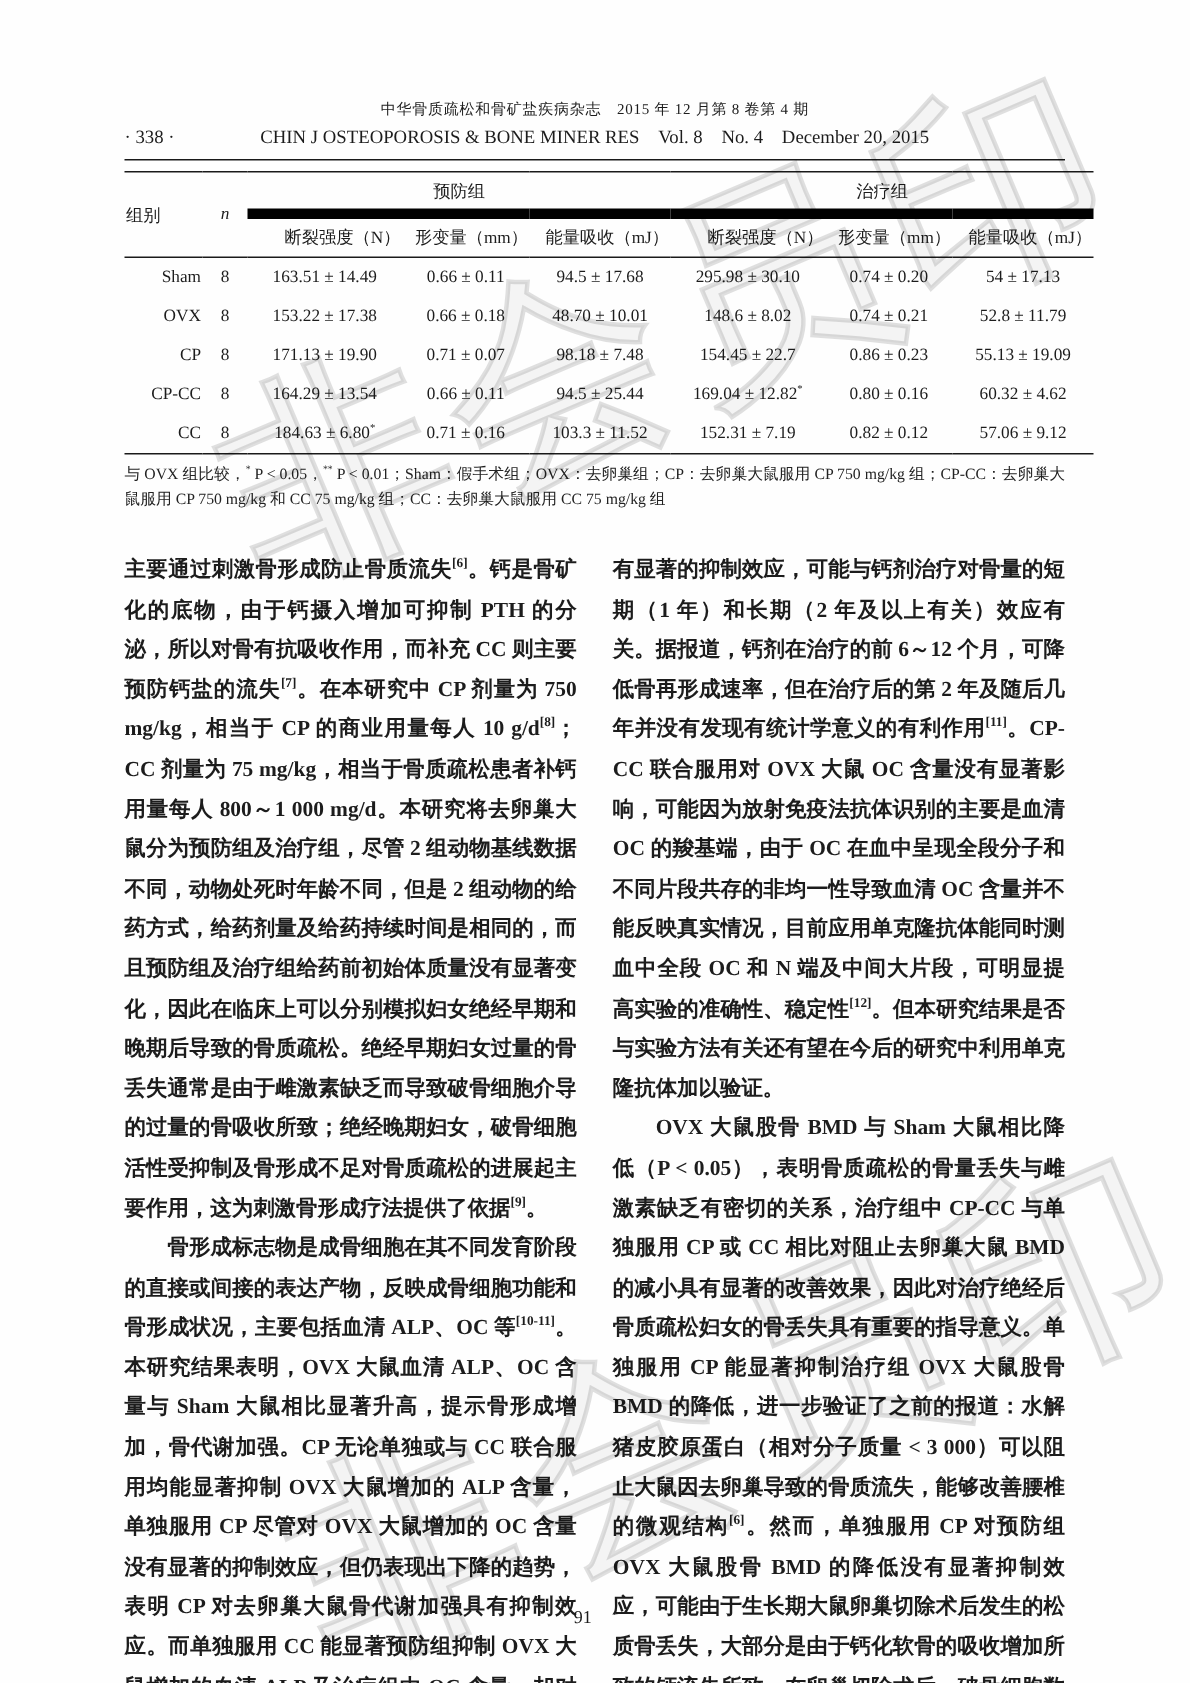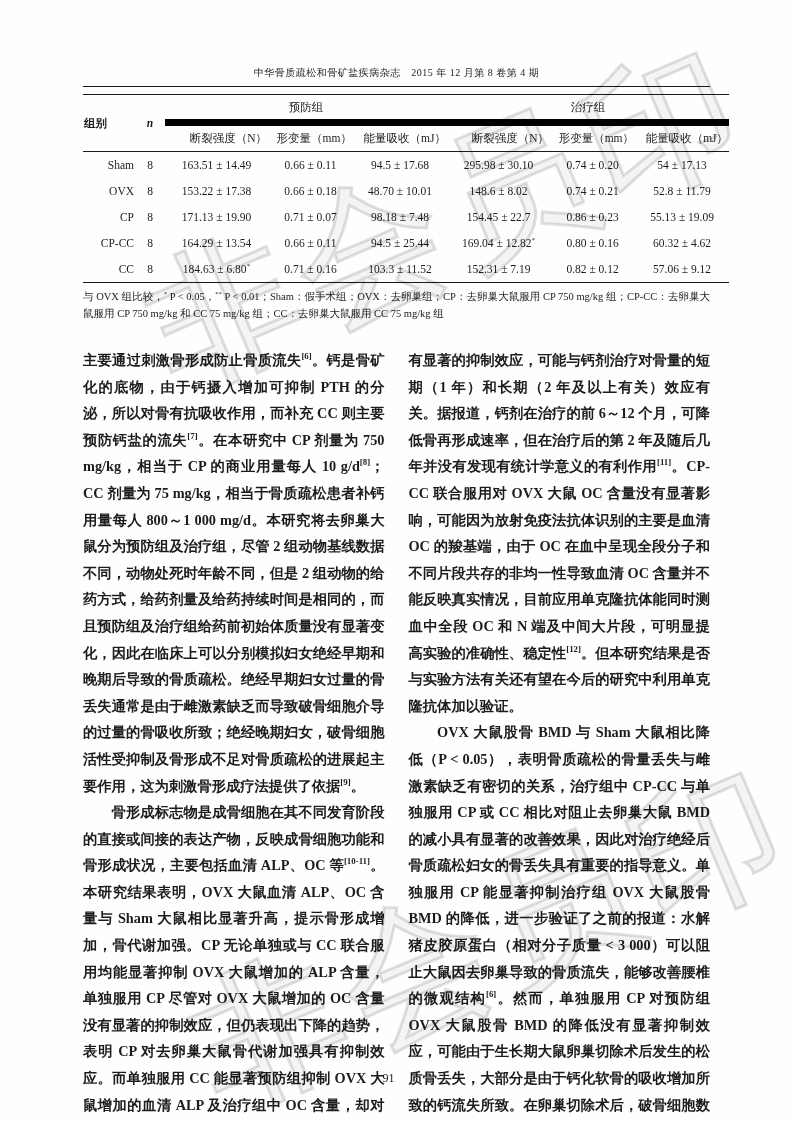--- a/index.html
+++ b/index.html
@@ -20,21 +20,21 @@
   .hdr-page{position:absolute;left:0;top:1px;font-size:12.5px;}
   .hdr-rule{border-bottom:1.6px solid #1a1a1a;margin-top:6px;}
   
   .cap-zh{margin-top:13px;text-align:center;font-size:12.5px;font-weight:bold;font-family:"Liberation Sans","DejaVu Sans",sans-serif;}
   .cap-en{margin-top:4px;text-align:center;font-size:12.5px;font-weight:bold;}
   
   table.biotab{width:100%;border-collapse:collapse;margin-top:7px;font-size:11.5px;table-layout:fixed;}
   table.biotab{border-top:1.6px solid #1a1a1a;border-bottom:1.6px solid #1a1a1a;}
   .biotab th,.biotab td{font-weight:normal;padding:3px 1px;white-space:nowrap;}
   .biotab th.grp{border-bottom:7px solid #000000;text-align:center;padding:5px 1px 4px;}
-  .biotab th.span2{vertical-align:middle;text-align:left;border-bottom:1.2px solid #1a1a1a;font-weight:bold;}
+  .biotab th.span2{vertical-align:middle;text-align:left;border-bottom:1.2px solid #1a1a1a;}
   .biotab th.sub{text-align:right;border-bottom:1.2px solid #1a1a1a;padding:5px 1px;}
   .biotab td{text-align:center;padding:7px 1px;}
   .biotab td.g{text-align:right;margin-left:40px;}
   .ital{font-style:italic;}
   sup{font-size:.62em;vertical-align:super;line-height:0;}
   
   .footnote{margin-top:5px;font-size:10.5px;line-height:17px;text-align:justify;color:#222;}
   
   .cols{display:flex;gap:24px;margin-top:25px;}
   .col{flex:1 1 0;font-size:14.3px;line-height:26.6px;text-align:justify;}
@@ -57,20 +57,24 @@
 <body>
 
 <div class="page">
 
   <div class="wm wm1">非会员印</div>
   <div class="wm wm2">非会员印</div>
 
   <div class="content">
     <div class="hdr">
       <div class="hdr-zh">中华骨质疏松和骨矿盐疾病杂志　2015 年 12 月第 8 卷第 4 期</div>
+      <div class="hdr-en-row">
+        <span class="hdr-page">· 338 ·</span>
+        <span>CHIN J OSTEOPOROSIS &amp; BONE MINER RES　Vol. 8　No. 4　December 20, 2015</span>
+      </div>
       <div class="hdr-rule"></div>
     </div>
 
 
     <table class="biotab">
       <colgroup>
         <col style="width:52px">
           <col style="width:30px">
         <col style="width:103px">
           <col style="width:85px">

